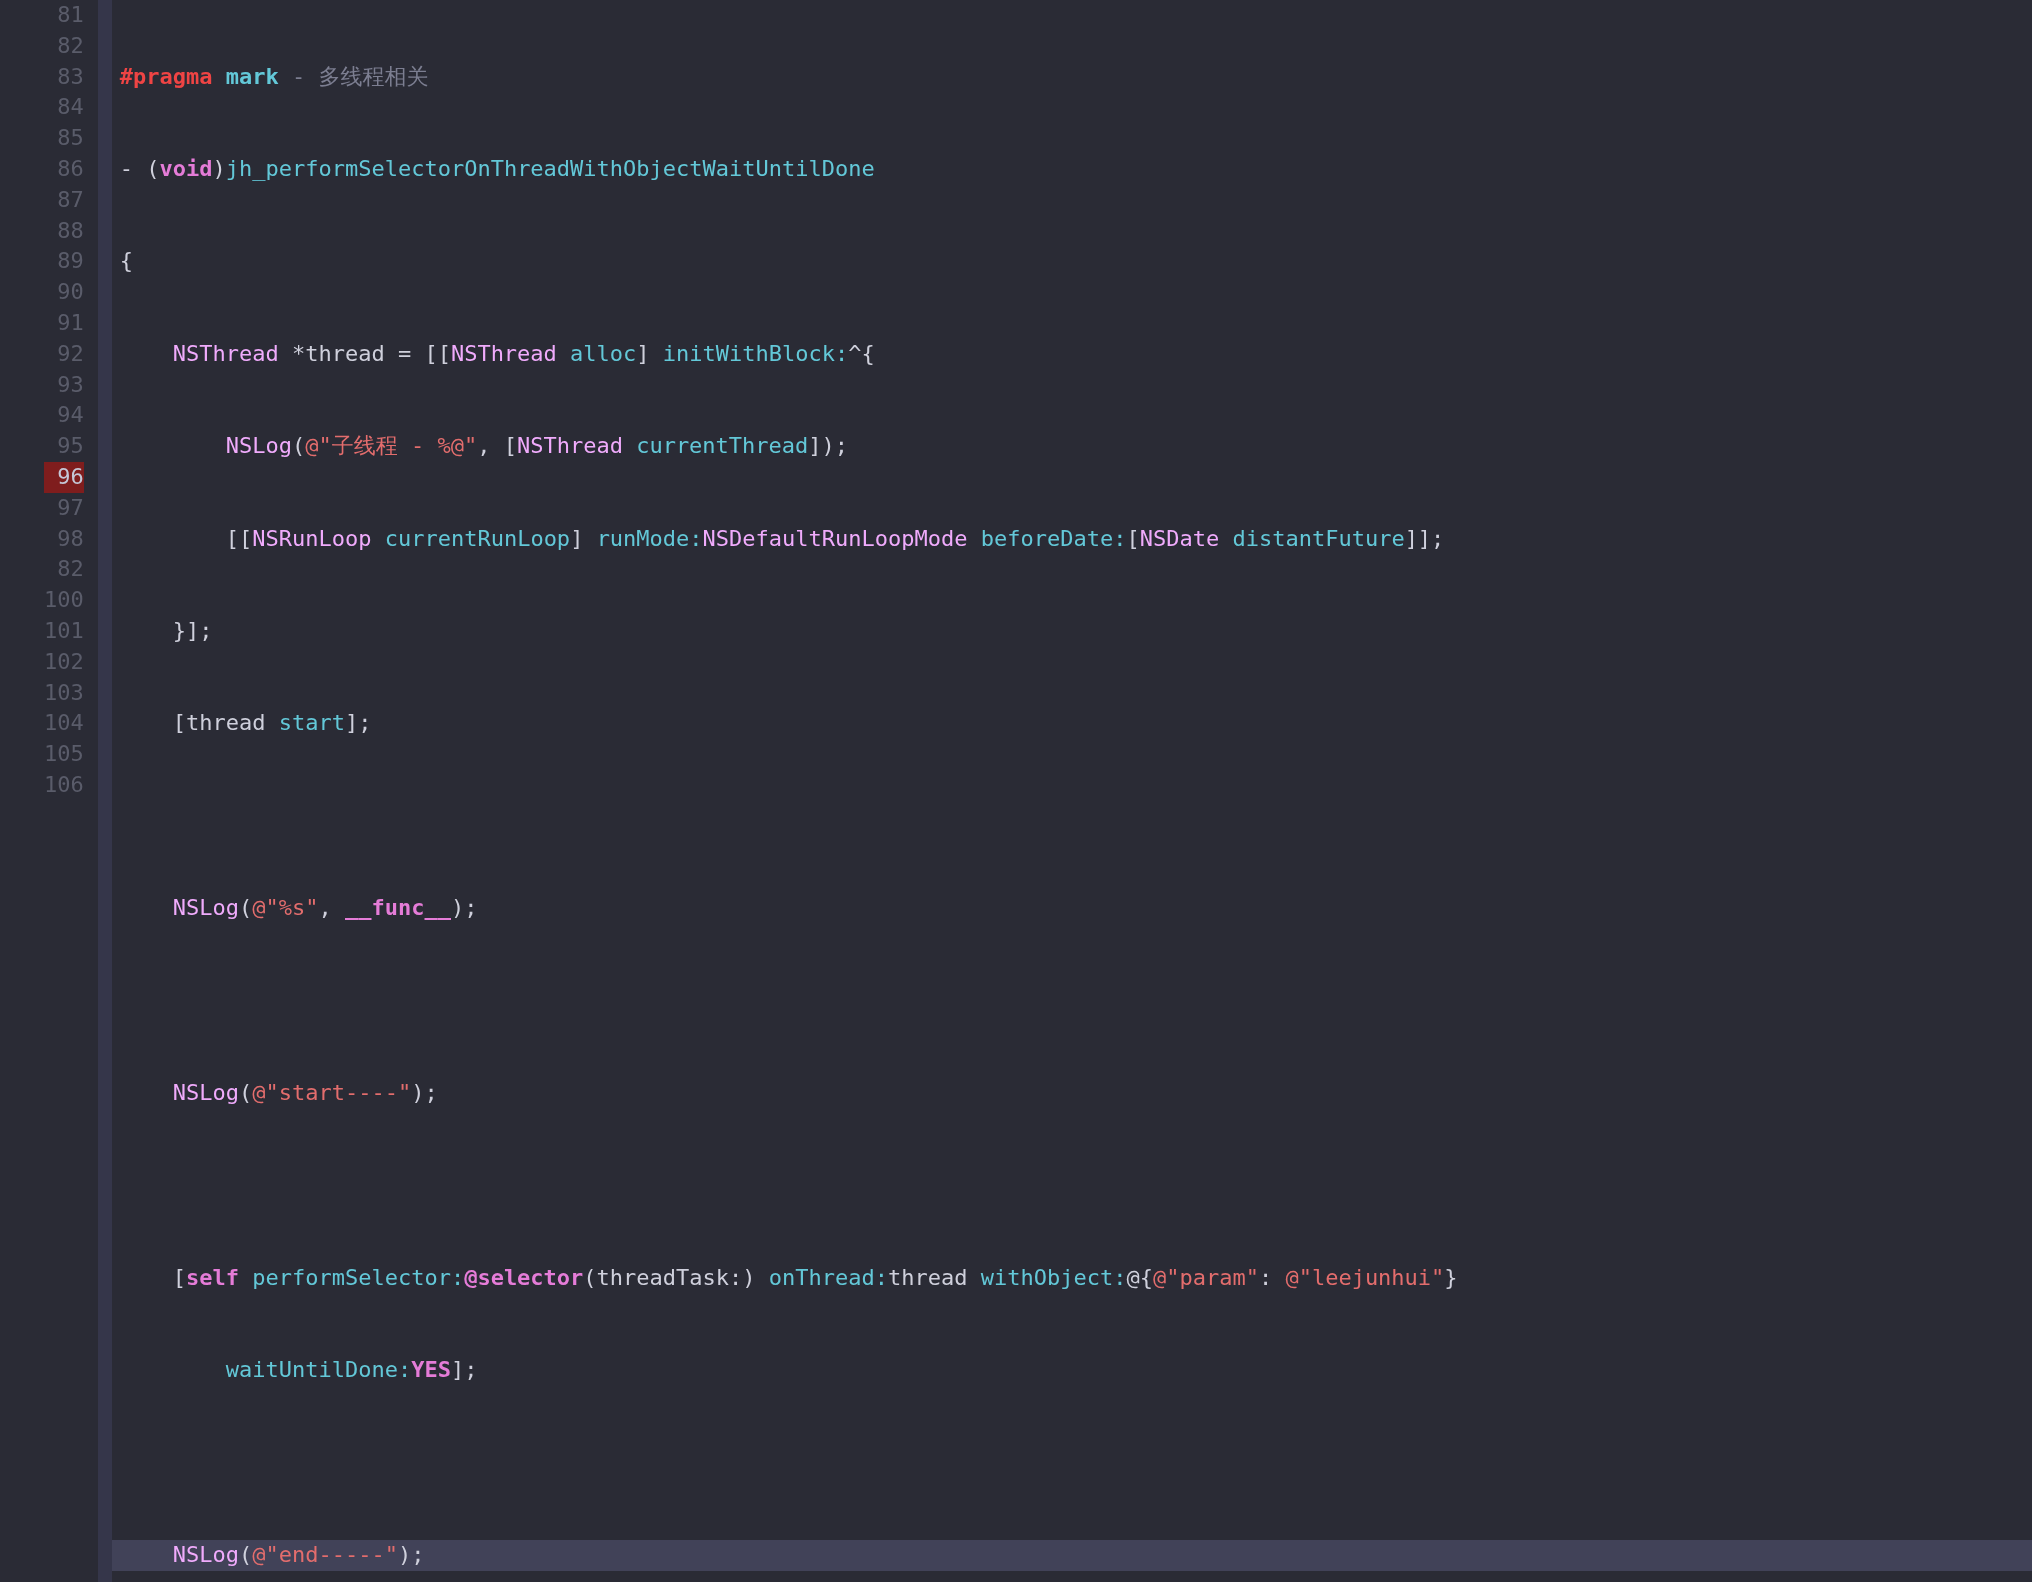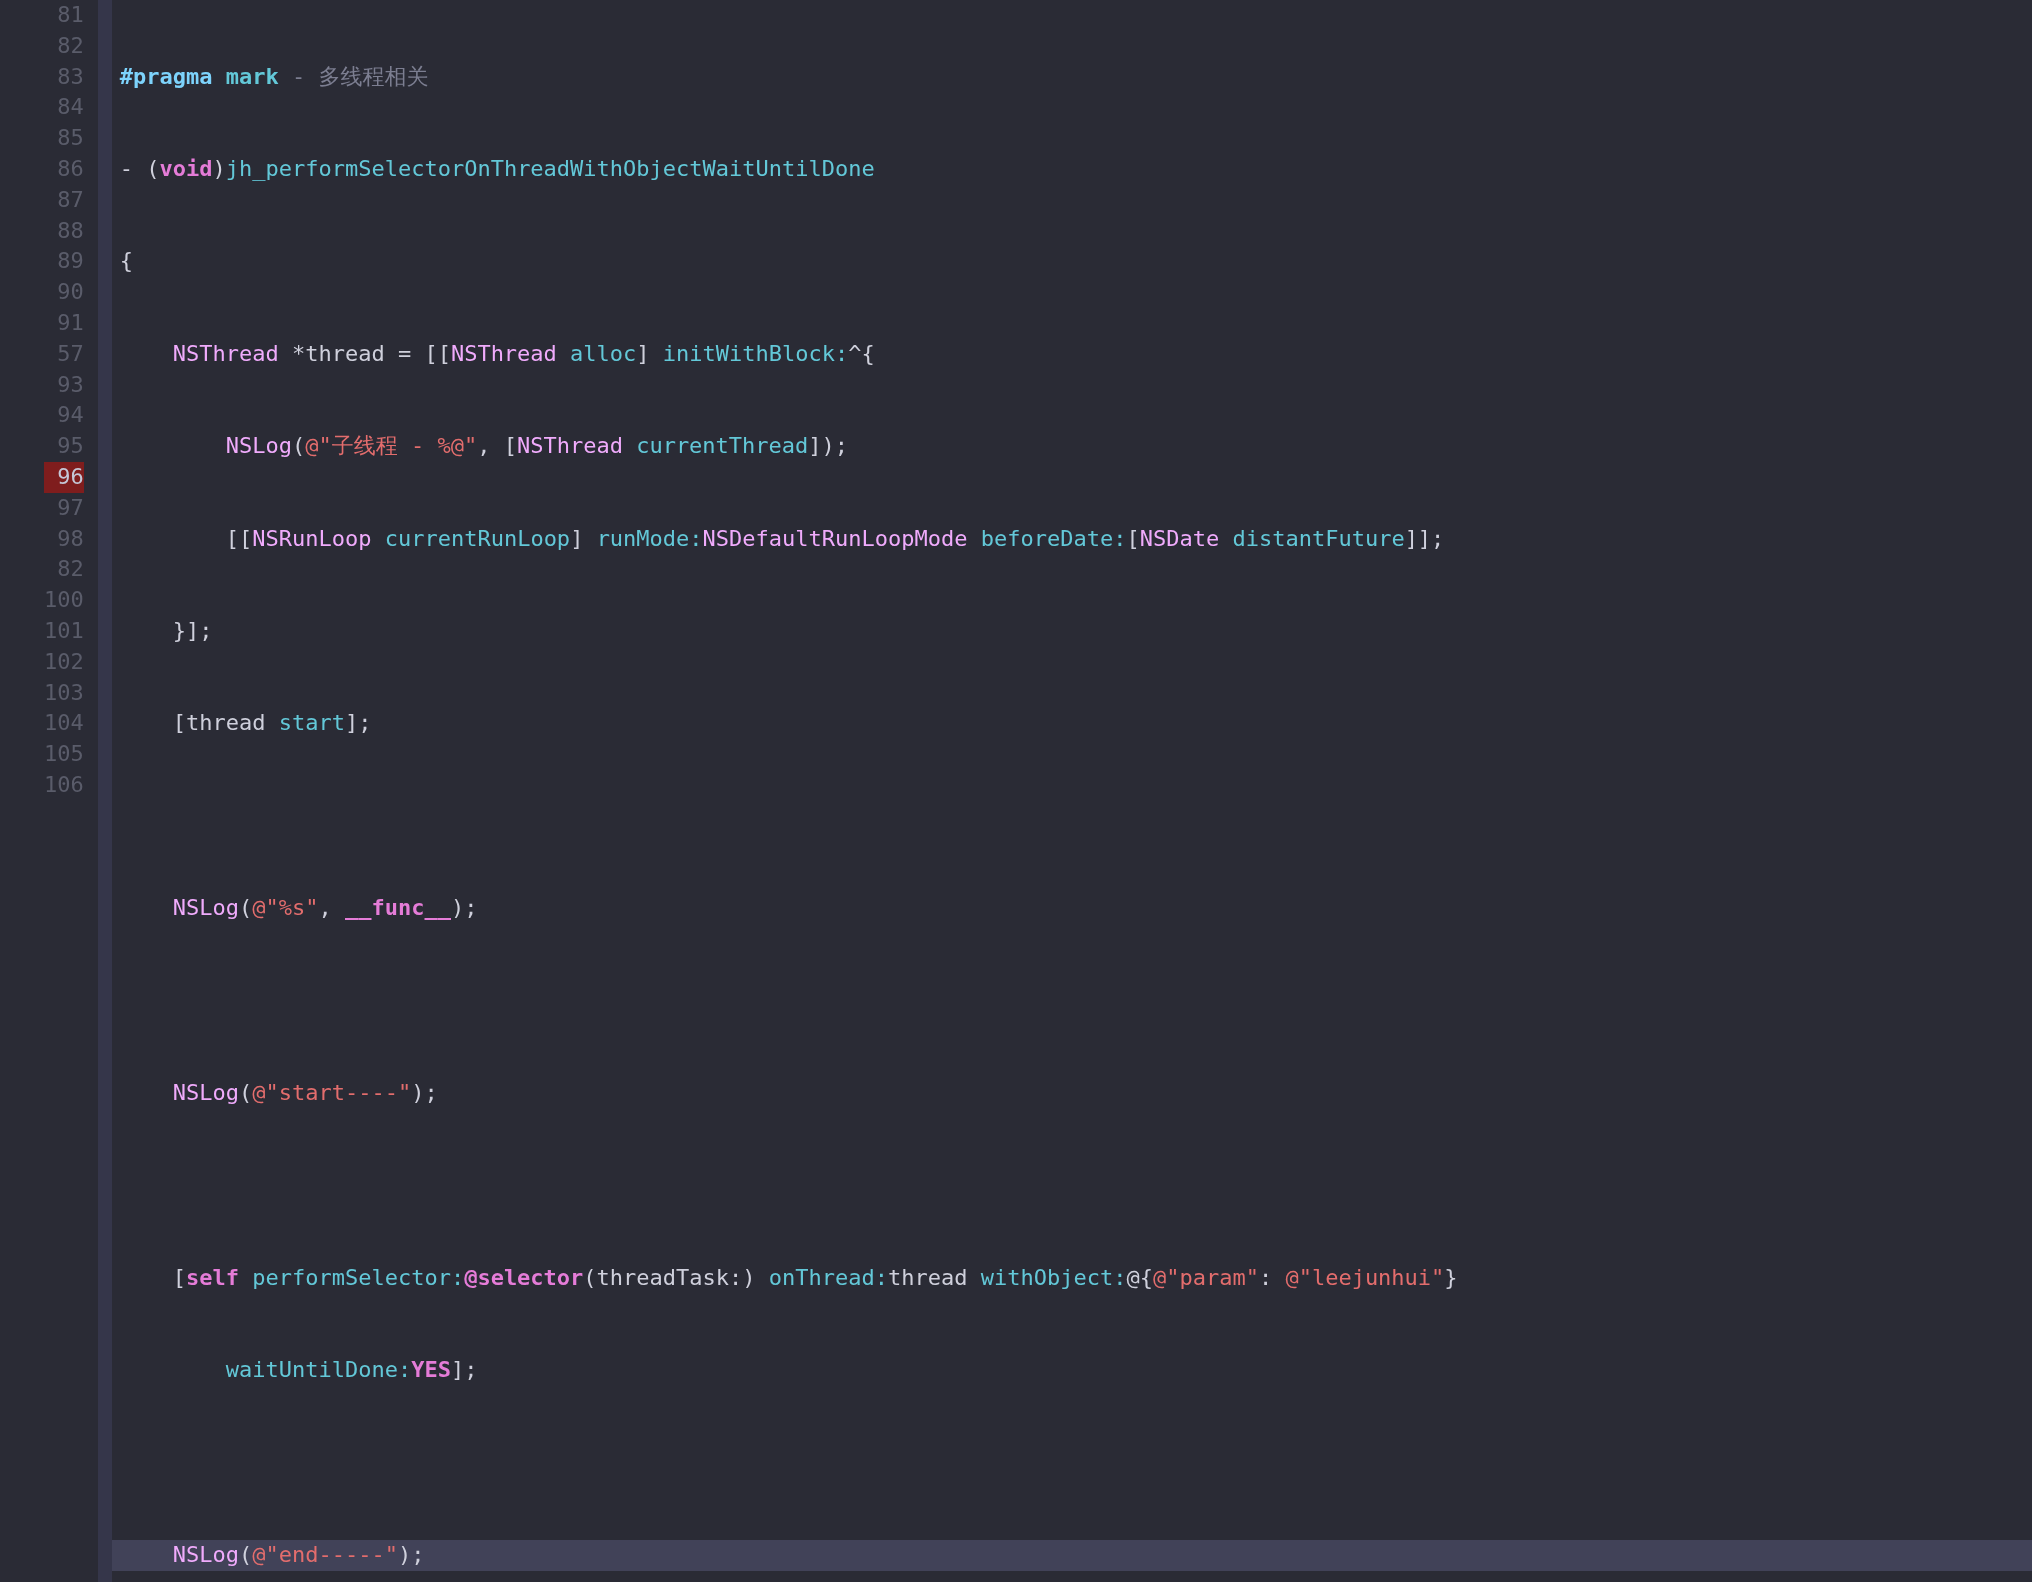--- a/index.html
+++ b/index.html
@@ -51,21 +51,21 @@
   height: 30.8px;
   line-height: 30.8px;
 }
 .cl-highlight {
   background: #414258;
   margin-left: -8px;
   padding-left: 8px;
 }
 
 
-.t-key   { color: #7dd3fc; font-weight: bold; }
+.t-key   { color: #ef4444; font-weight: bold; }
 .t-pink  { color: #e57cd8; font-weight: bold; }
 .t-type  { color: #f0abfc; }
 .t-func  { color: #63c8d8; }
 .t-str   { color: #e36d6d; }
 .t-punc  { color: #cfd0dc; }
 .t-comment { color: #7c7e91; }
 .t-bold  { font-weight: bold; }
 </style>
 </head>
 <body>
@@ -76,21 +76,21 @@
       <span class="ln">82</span>
       <span class="ln">83</span>
       <span class="ln">84</span>
       <span class="ln">85</span>
       <span class="ln">86</span>
       <span class="ln">87</span>
       <span class="ln">88</span>
       <span class="ln">89</span>
       <span class="ln">90</span>
       <span class="ln">91</span>
-      <span class="ln">57</span>
+      <span class="ln">92</span>
       <span class="ln">93</span>
       <span class="ln">94</span>
       <span class="ln">95</span>
       <span class="ln highlight">96</span>
       <span class="ln">97</span>
       <span class="ln">98</span>
       <span class="ln">82</span>
       <span class="ln">100</span>
       <span class="ln">101</span>
       <span class="ln">102</span>

